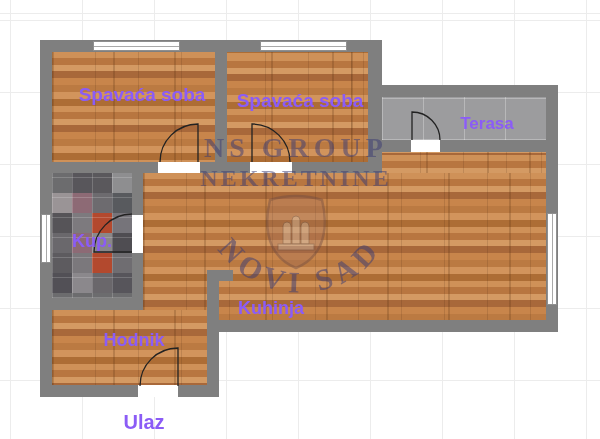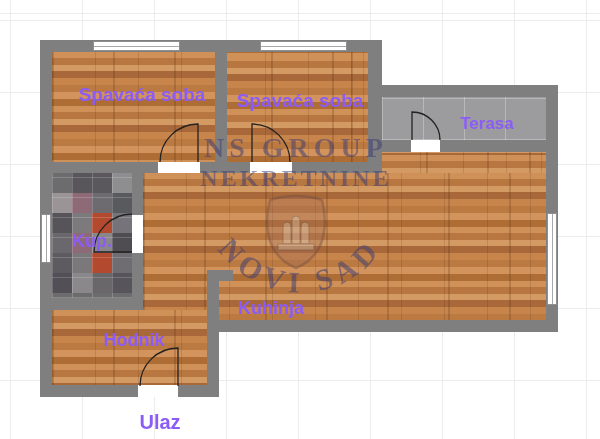--- a/index.html
+++ b/index.html
@@ -84,21 +84,21 @@
   .lab{position:absolute;z-index:6;transform:translate(-50%,-50%);
        font-weight:bold;color:#8b5cf6;font-size:19px;white-space:nowrap;}
   .lab.s17{font-size:17px;}
   .lab-bed1{left:142px;top:95px;}
   .lab-bed2{left:300px;top:101px;}
   .lab-terr{left:487px;top:124px;}
   .lab-bath{left:92px;top:241px;font-size:18px;}
   .lab-kitchen{left:271px;top:308px;font-size:18px;}
   .lab-living{left:459px;top:293px;}
   .lab-hall{left:134px;top:340px;font-size:18px;}
-  .lab-entry{left:160px;top:422px;font-size:20px;}
+  .lab-entry{left:144px;top:422px;font-size:20px;}
 </style>
 </head>
 <body>
 
 <div class="stage">
   <div class="grid-bg abs"></div>
 
   <div class="abs wood f-bed1"></div>
   <div class="abs wood alt f-bed2"></div>
   <div class="abs wood f-open"></div>

